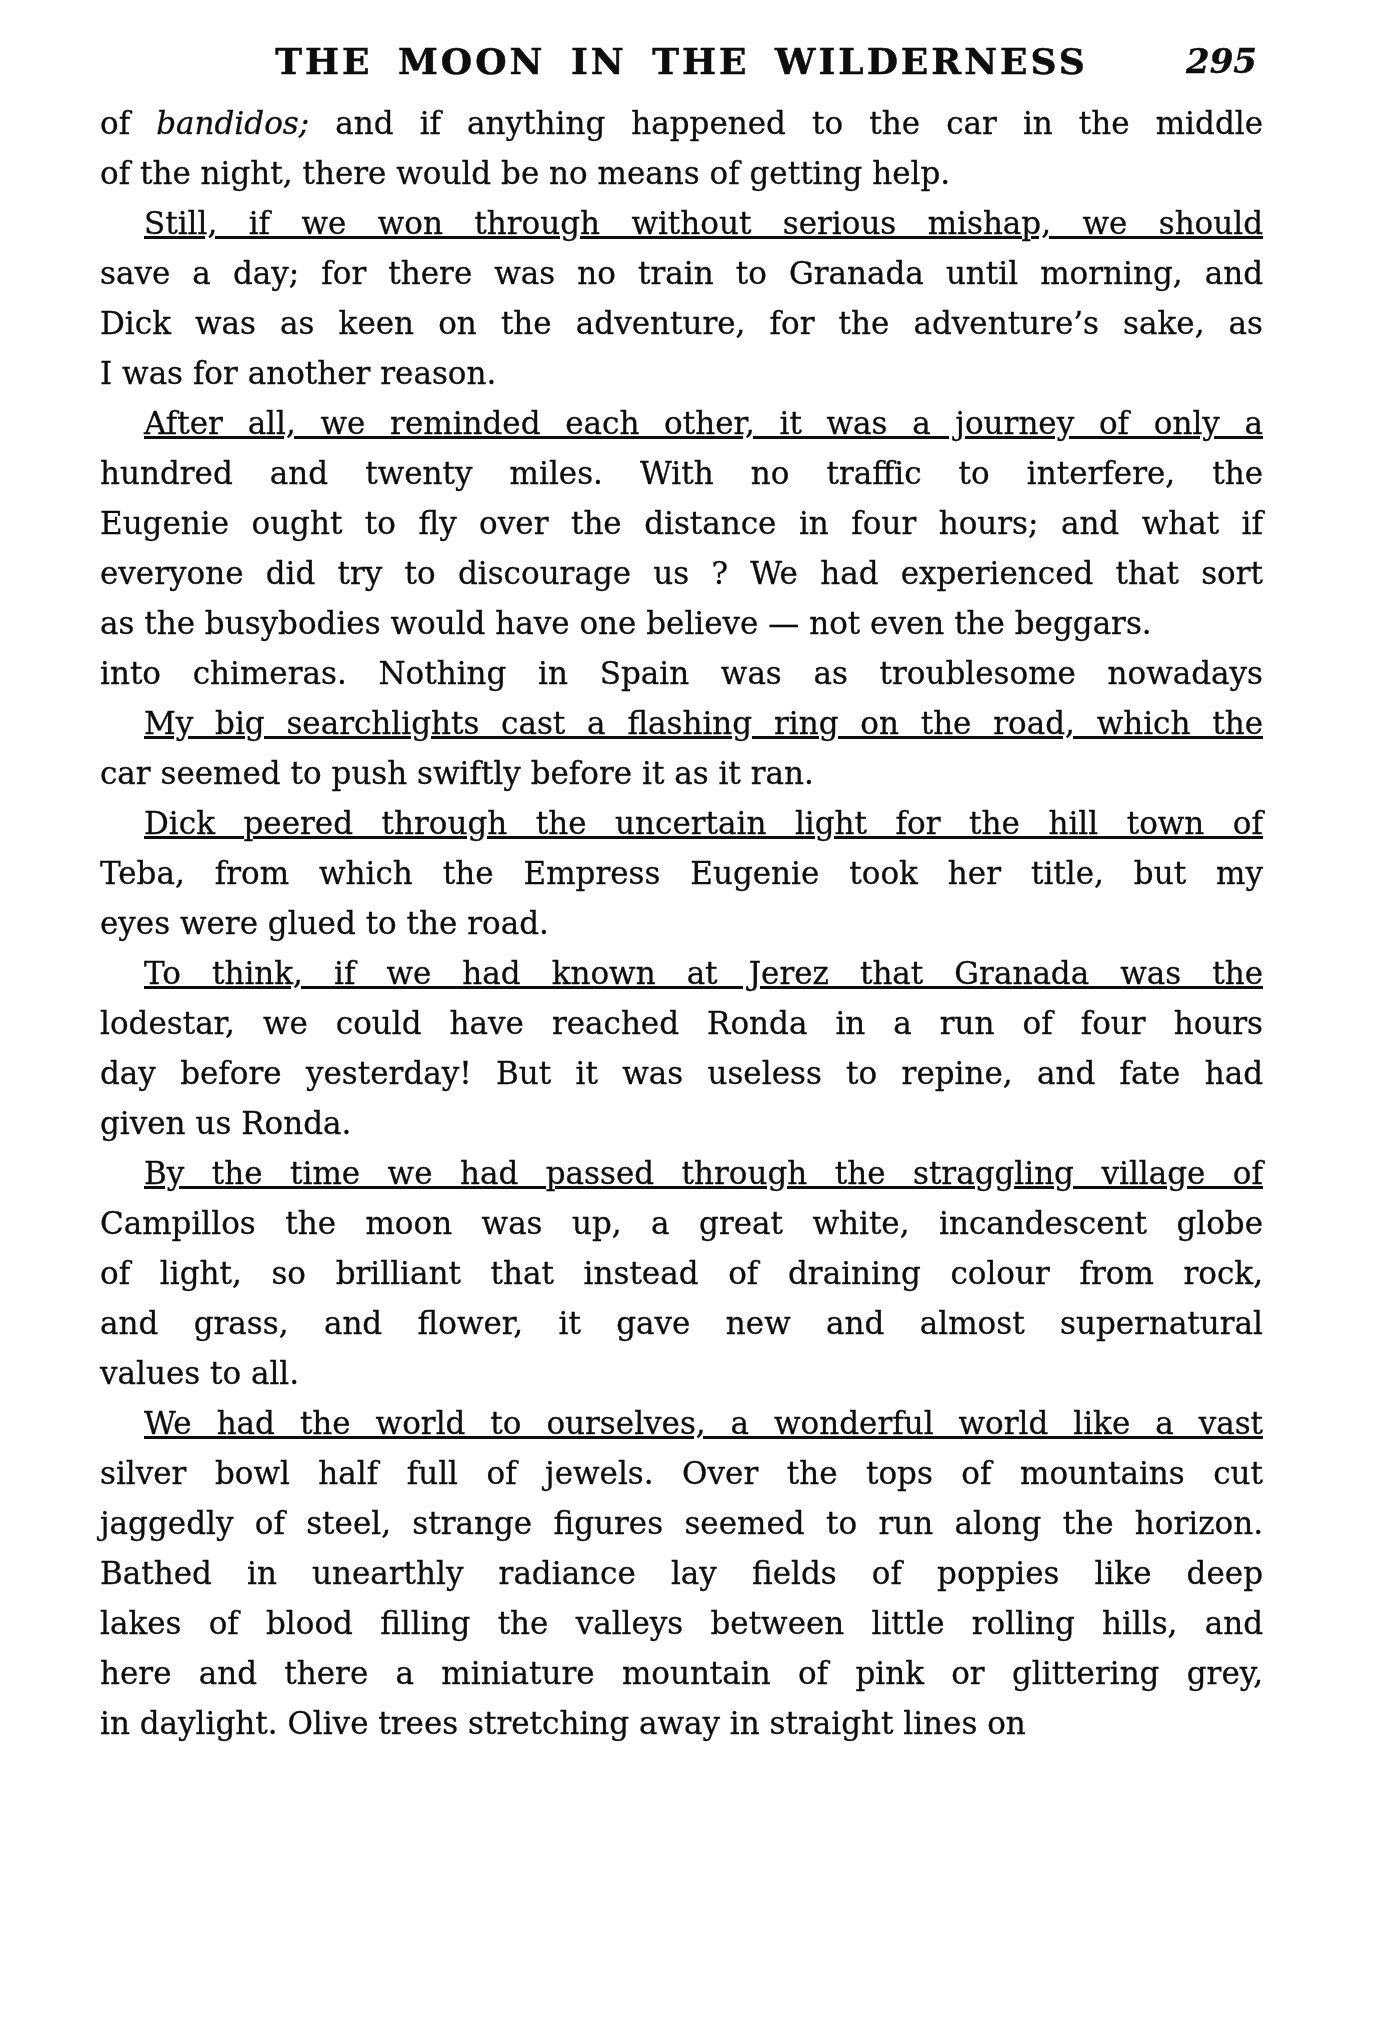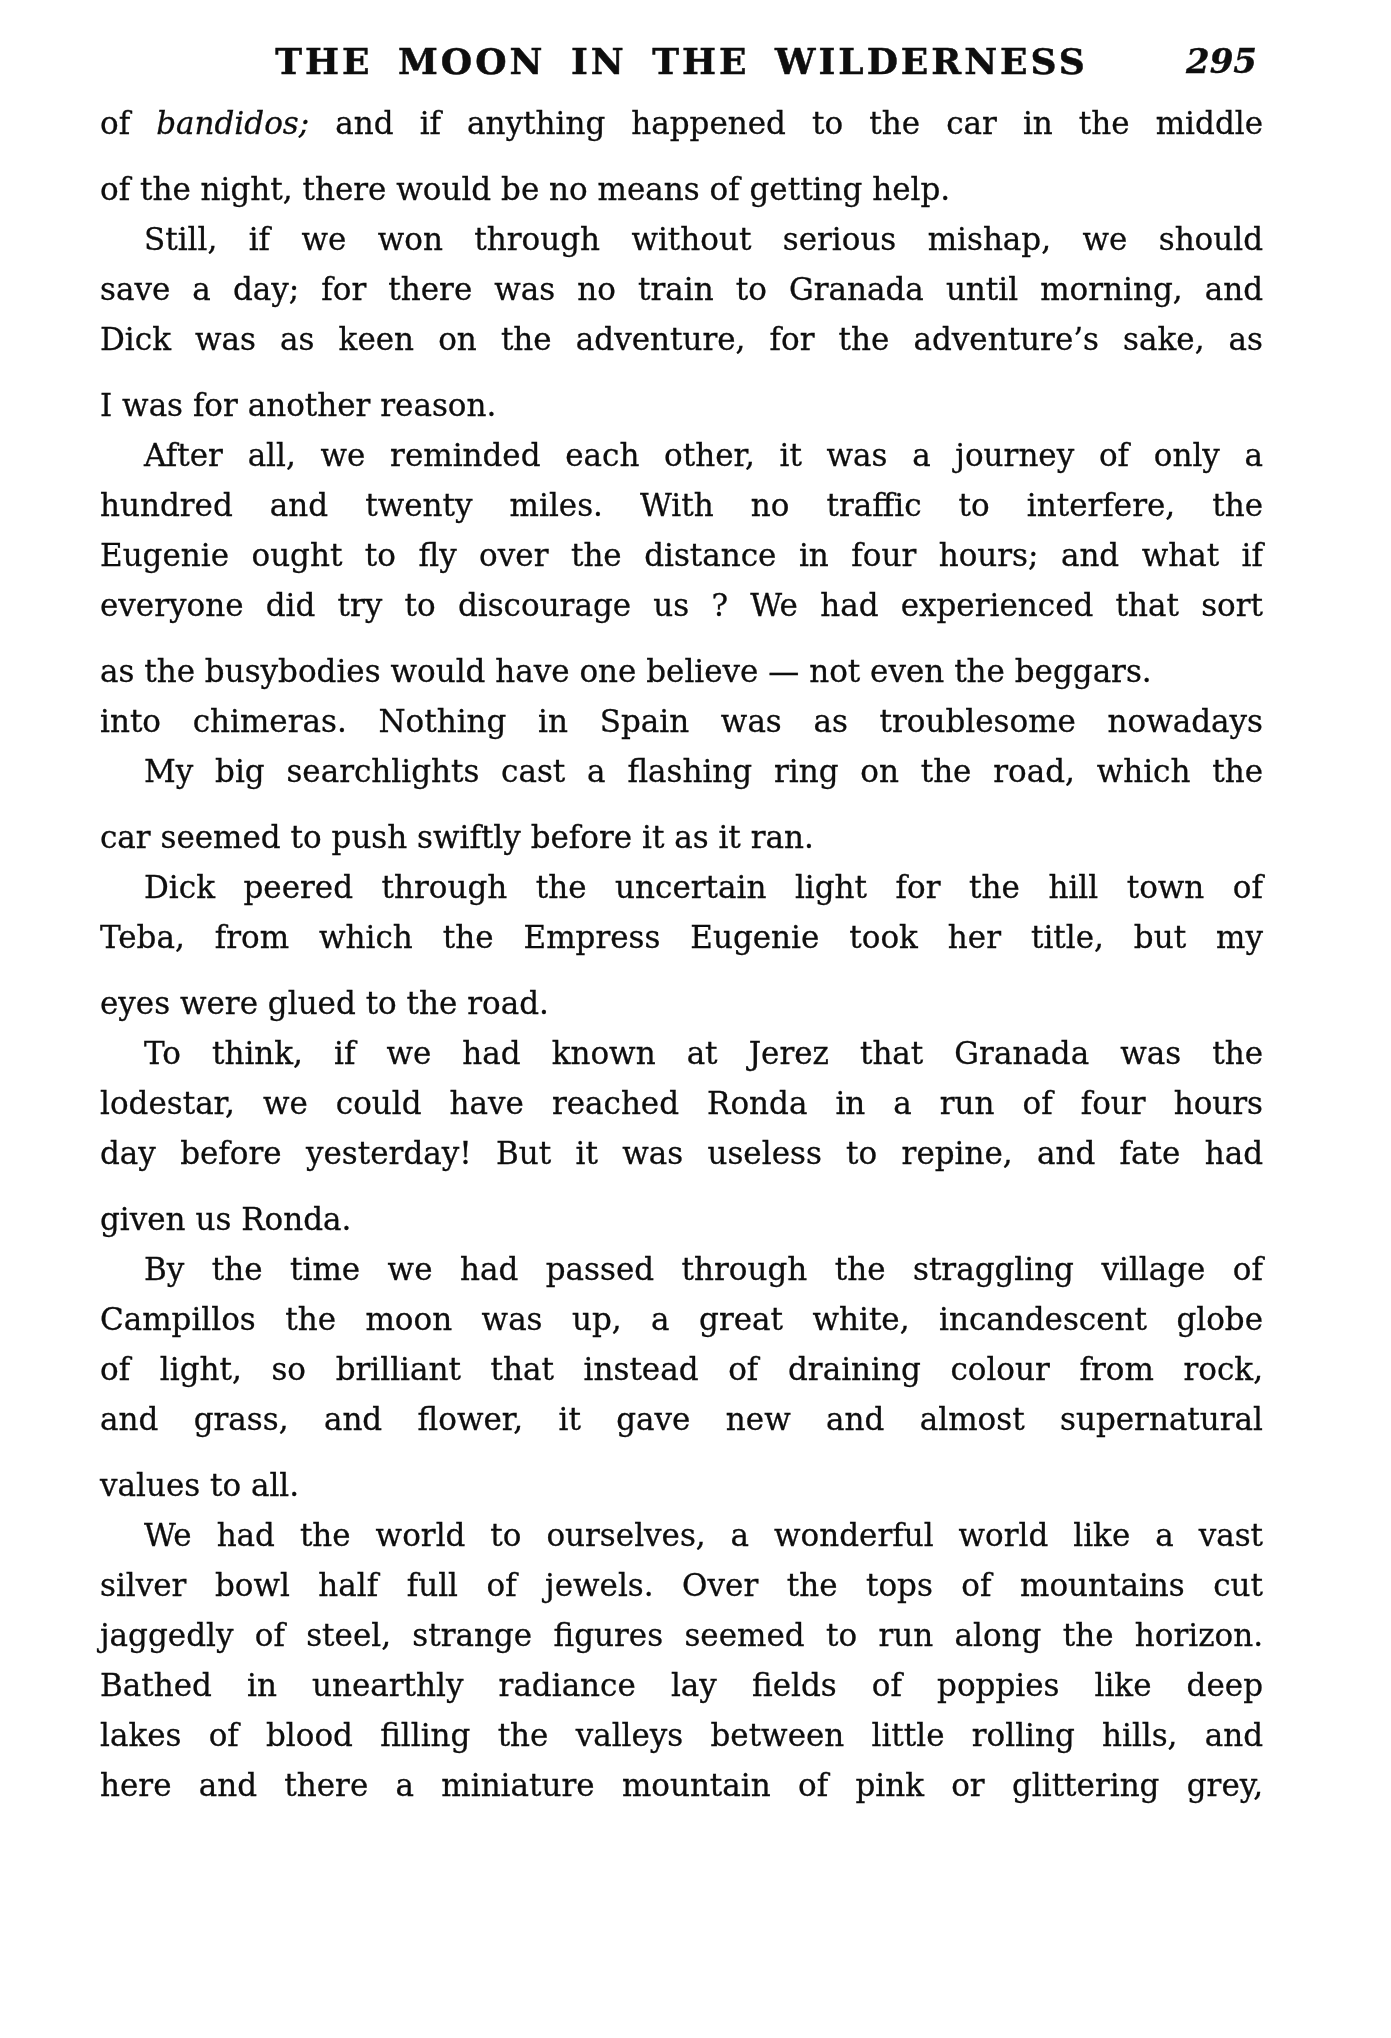--- a/index.html
+++ b/index.html
@@ -55,24 +55,24 @@
     line-height: 50px;
     -webkit-text-stroke: 0.3px var(--ink);
   }
   .line {
     text-align: justify;
     text-align-last: justify;
     white-space: normal;
   }
   .line.last {
     text-align-last: left;
-    margin-top: 16px;
   }
   .paragraph.indent .line:first-child {
     text-indent: 44px;
+    text-decoration: underline;
   }
   .seg.italic {
     font-style: italic;
   }
 </style>
 </head>
 <body>
 
 <div class="page">
   <div class="page-header">

